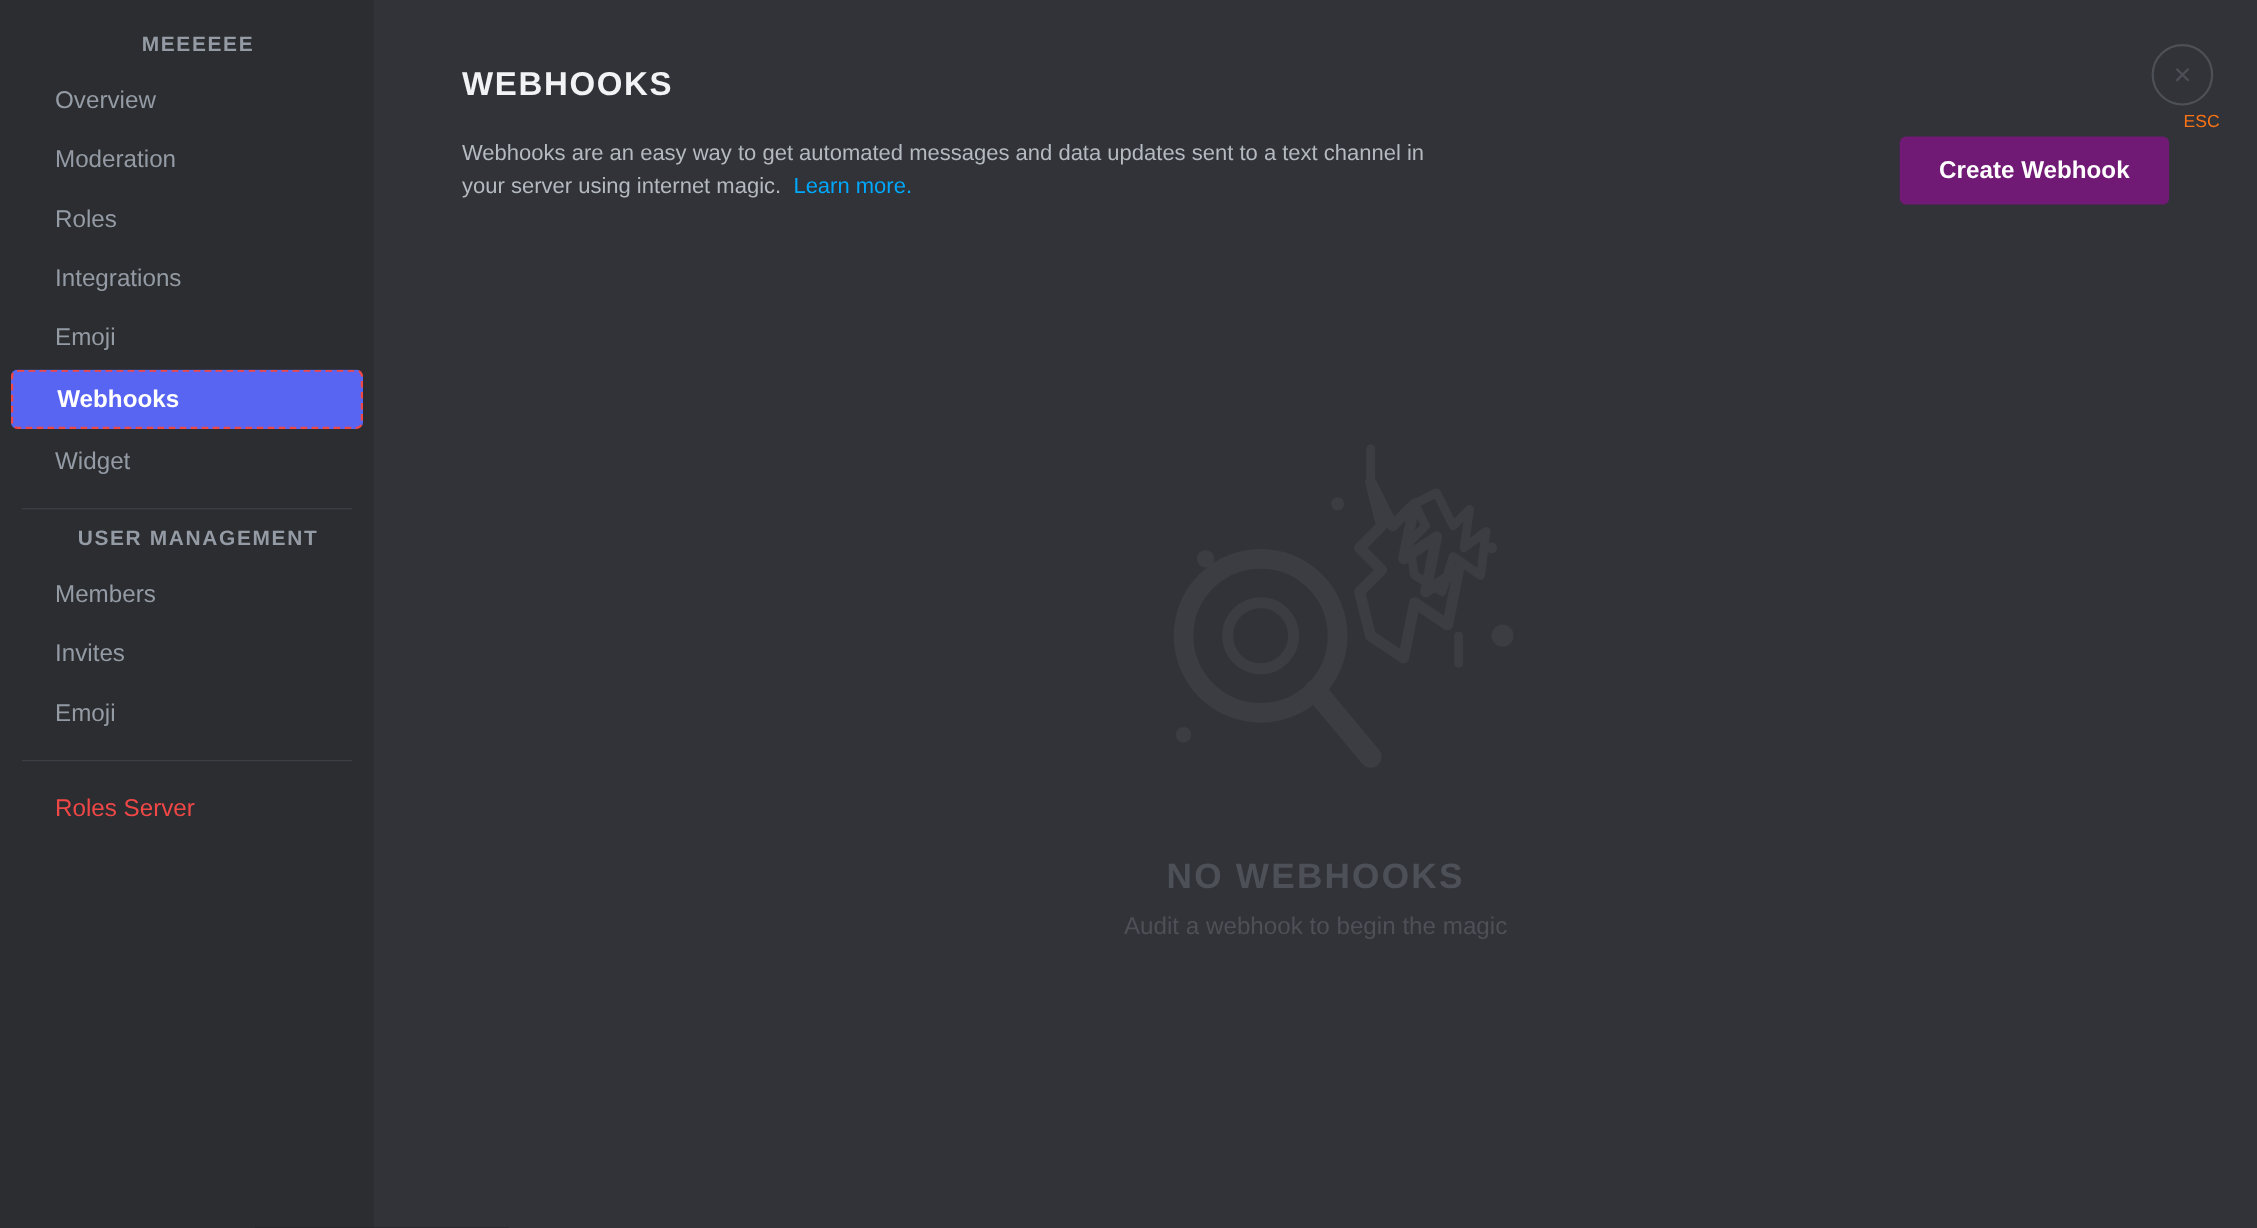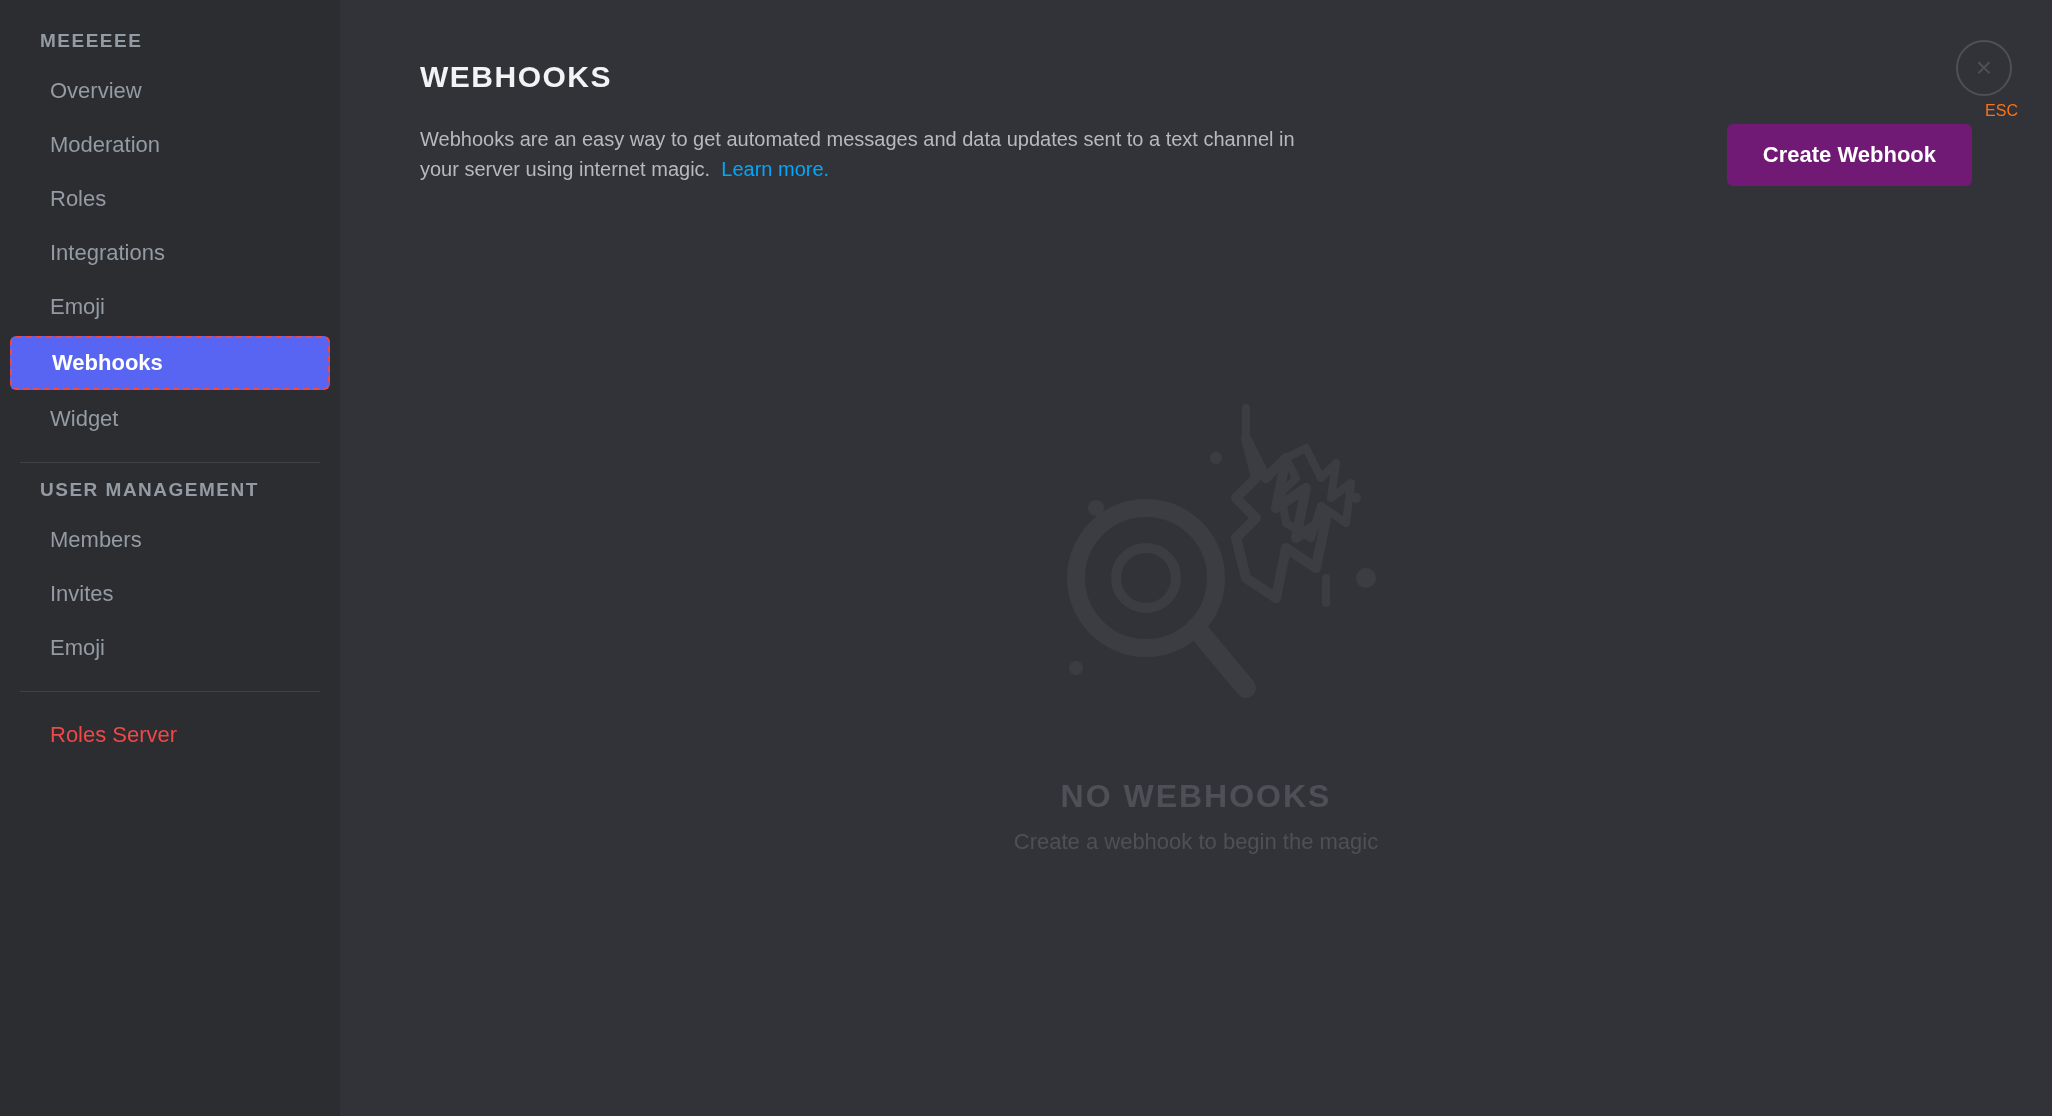--- a/index.html
+++ b/index.html
@@ -28,20 +28,21 @@
       overflow-y: auto;
     }
 
     .sidebar-section-label {
       font-size: 19px;
       font-weight: 700;
       color: #949ba4;
       text-transform: uppercase;
       letter-spacing: 1.5px;
       padding: 0 20px 12px 40px;
+      text-align: center;
     }
 
     .sidebar-item {
       padding: 12px 20px 12px 40px;
       font-size: 22px;
       color: #949ba4;
       cursor: pointer;
       border-radius: 6px;
       margin: 2px 10px;
       transition: background 0.1s, color 0.1s;
@@ -228,15 +229,15 @@
       <circle cx="200" cy="80" r="6" fill="#4e5058"></circle>
       <circle cx="350" cy="200" r="10" fill="#4e5058"></circle>
       <circle cx="60" cy="290" r="7" fill="#4e5058"></circle>
       <circle cx="340" cy="120" r="5" fill="#4e5058"></circle>
 
       <line x1="230" y1="30" x2="230" y2="55" stroke="#4e5058" stroke-width="8" stroke-linecap="round"></line>
       <line x1="310" y1="200" x2="310" y2="225" stroke="#4e5058" stroke-width="8" stroke-linecap="round"></line>
     </svg>
 
     <div class="empty-title">NO WEBHOOKS</div>
-    <div class="empty-subtitle">Create a webhook to begin the magic</div>
+    <div class="empty-subtitle">Audit a webhook to begin the magic</div>
   </div>
 </div>
 
 </body></html>

